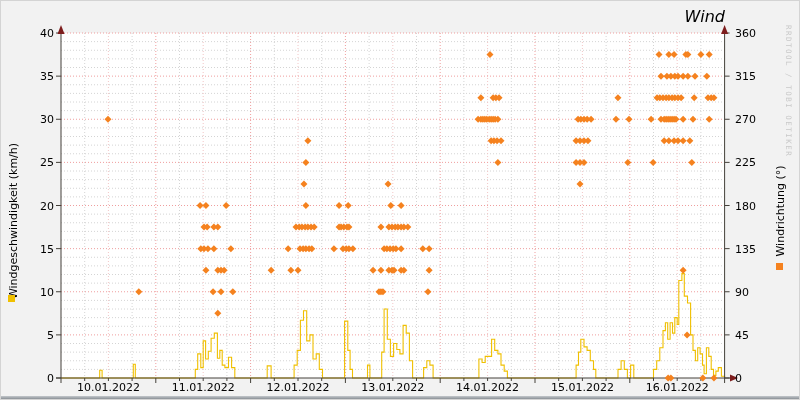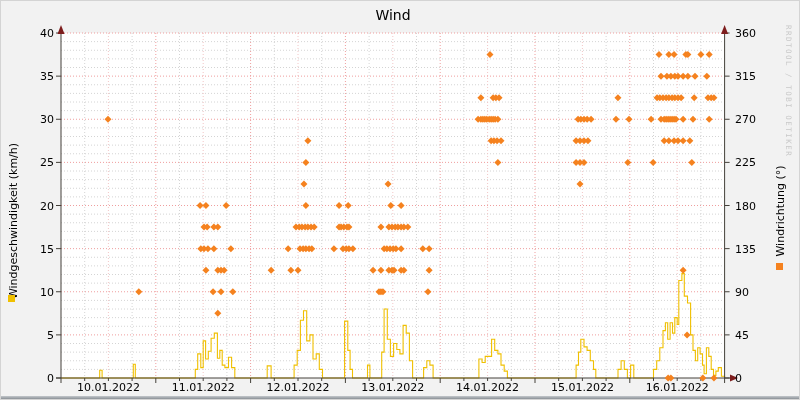--- a/index.html
+++ b/index.html
@@ -3,22 +3,22 @@
 <meta charset="utf-8">
 <style>
   html,body{margin:0;padding:0;background:#ffffff;}
   .frame{
     position:relative;width:800px;height:400px;box-sizing:border-box;
     background:#f2f2f2;border:1px solid #d4d4d4;overflow:hidden;
     font-family:"DejaVu Sans",sans-serif;
   }
   .bottom-bevel{position:absolute;left:0;right:0;bottom:0;height:3px;
     background:linear-gradient(#c3c7cb,#8b9197);}
-  .chart-title{position:absolute;left:60px;width:664px;top:6px;text-align:center;
-    font-size:14px;color:#000;}
+  .chart-title{position:absolute;left:60px;width:664px;top:6px;text-align:right;
+    font-size:16px;color:#000;font-style:italic;}
   .ylabel{position:absolute;width:345px;height:14px;line-height:14px;text-align:center;
     font-size:11px;color:#000;transform:rotate(-90deg);white-space:nowrap;}
   .ylabel-left{left:-160px;top:213px;}
   .ylabel-right{left:607px;top:203px;}
   .legend-sq{position:absolute;width:7px;height:7px;}
   .legend-sq-speed{left:7px;top:294px;}
   .legend-sq-dir{left:775px;top:262px;}
   .watermark{position:absolute;left:783px;top:24px;height:230px;
     writing-mode:vertical-rl;font-family:"DejaVu Sans Mono",monospace;
     font-size:7.5px;letter-spacing:1.5px;color:#c9c9c9;white-space:nowrap;}

